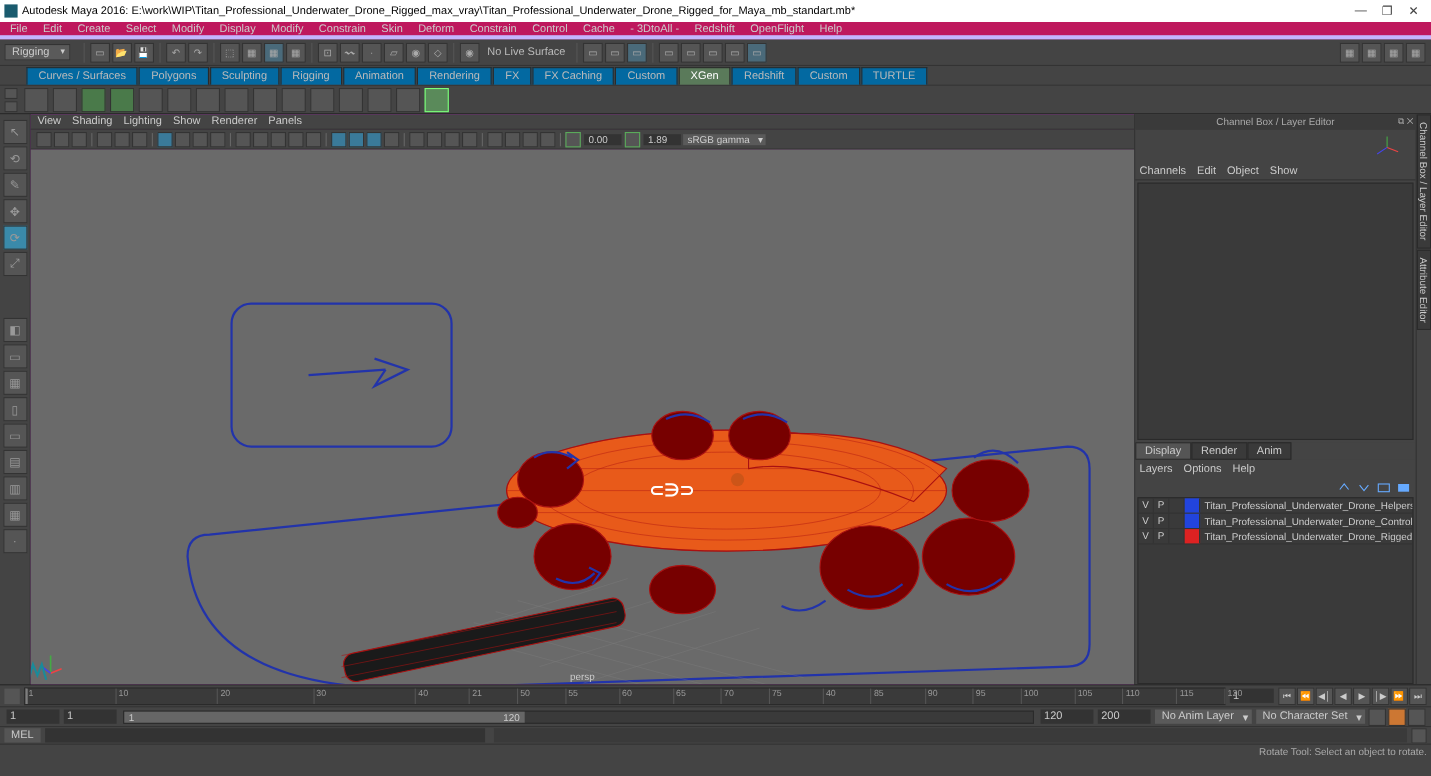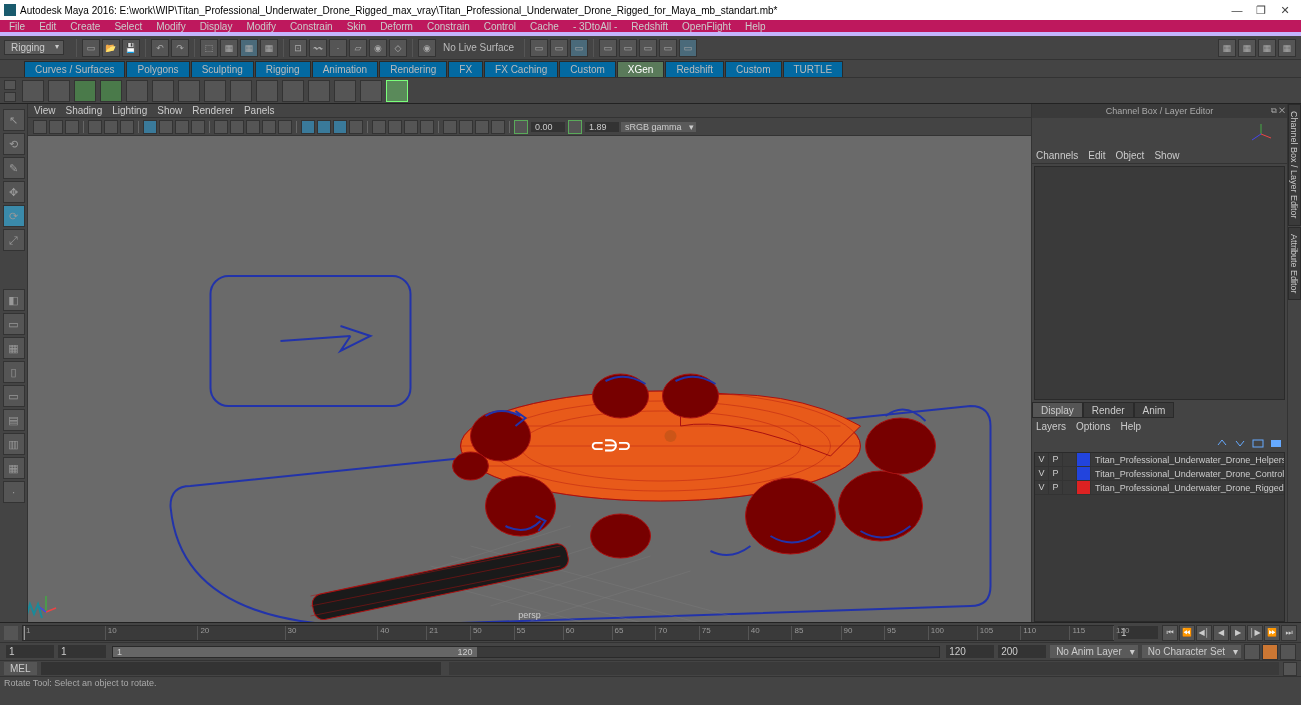--- a/index.html
+++ b/index.html
@@ -110,21 +110,21 @@
 .rangeslider .rbtn.orange { background:#cc7733;}
 
 
 .cmdline { height:16px; background:#444; display:flex; align-items:center; padding:0 4px; border-top:1px solid #333;}
 .cmdline .cmdlabel { background:#555; padding:1px 6px; font-size:10px;}
 .cmdline .cmdinput { flex:0 0 400px; background:#333; height:13px; margin:0 4px;}
 .cmdline .cmdresult { flex:1; background:#3a3a3a; height:13px; margin:0 4px;}
 .cmdline .cbtn { width:14px;height:14px;background:#555;border:1px solid #333;}
 
 
-.helpline { height:14px; background:#444; padding:1px 4px; font-size:9px; color:#aaa; border-top:1px solid #333;}
+.helpline { height:14px; background:#444; padding:1px 4px; font-size:9px; color:#aaa; border-top:1px solid #333;text-align:right;}
 </style>
 </head>
 <body>
 
 <div class="titlebar">
   <div class="icon"></div>
   <span>Autodesk Maya 2016: E:\work\WIP\Titan_Professional_Underwater_Drone_Rigged_max_vray\Titan_Professional_Underwater_Drone_Rigged_for_Maya_mb_standart.mb*</span>
   <div class="spacer"></div>
   <div class="winbtn">—</div>
   <div class="winbtn">❐</div>

